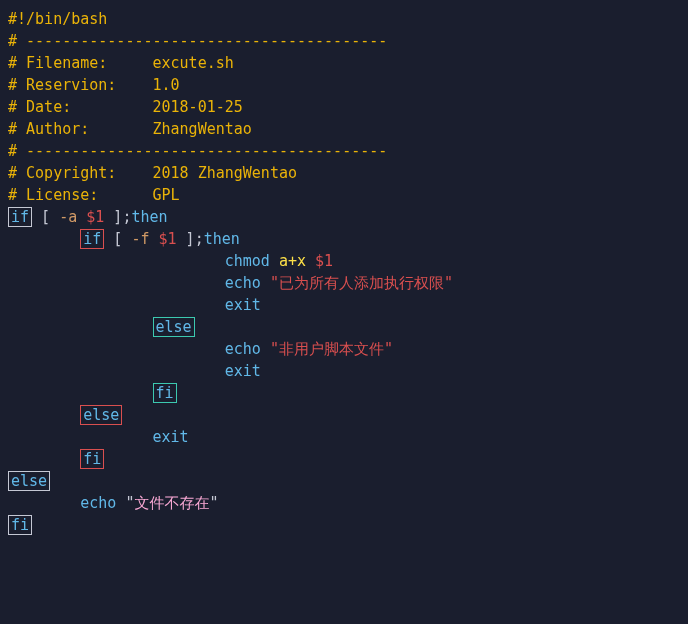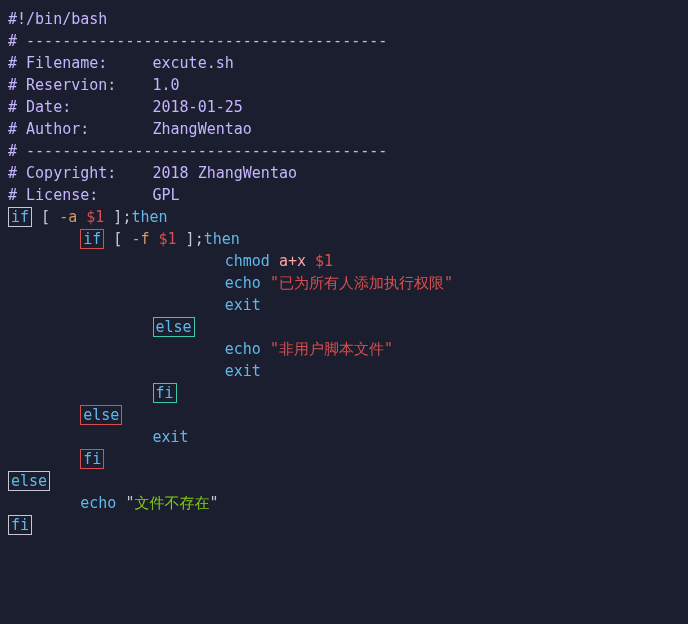--- a/index.html
+++ b/index.html
@@ -8,37 +8,37 @@
     background: #1a1e2e;
     font-family: "Consolas", "Monaco", monospace;
     font-size: 15px;
     line-height: 22px;
     color: #c5c8d4;
     width: 688px;
     height: 624px;
     box-sizing: border-box;
   }
   .line { white-space: pre; }
-  .comment { color: #c4b5fd; }
+  .comment { color: #eab308; }
   .kw-box { border: 1px solid; padding: 0 2px; }
   .box-white { border-color: #c5c8d4; color: #61b8e8; }
   .box-red { border-color: #d94f4f; color: #61b8e8; }
   .box-cyan { border-color: #3cc9b0; color: #61b8e8; }
   .punct { color: #c5c8d4; }
   .var { color: #d94f4f; }
   .cmd { color: #61b8e8; }
   .then { color: #61b8e8; text-align: center; }
   .subst { color: #3cc9b0; }
   .cursor { background: #2ecc71; color: #1a1e2e; }
   .pipe { color: #c59fe0; }
   .opt { color: #d19a66; }
   .regex { color: #3cc9b0; }
-  .arg { color: #fca5a5; }
+  .arg { color: #fde047; }
   .str { color: #d94f4f; }
-  .echo-str { color: #84cc16; }
+  .echo-str { color: #f9a8d4; }
 </style>
 </head>
 <body>
 
 <div>
 <div class="line"><span class="comment">#!/bin/bash</span></div>
 <div class="line"><span class="comment"># ----------------------------------------</span></div>
 <div class="line"><span class="comment"># Filename:     </span><span class="comment">excute.sh</span></div>
 <div class="line"><span class="comment"># Reservion:    </span><span class="comment">1.0</span></div>
 <div class="line"><span class="comment"># Date:         </span><span class="comment">2018-01-25</span></div>

